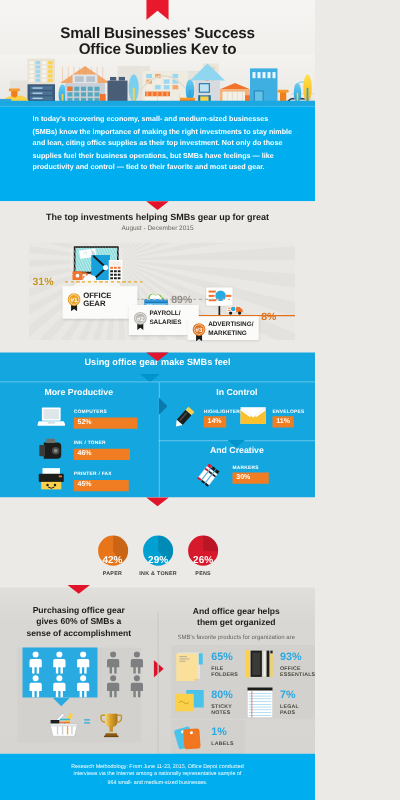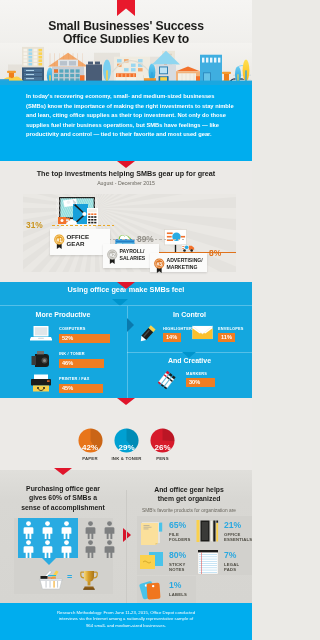--- a/index.html
+++ b/index.html
@@ -734,21 +734,21 @@
         <svg viewBox="0 0 26 24" style="width:26px;height:24px;display:block">
           <rect x="1.5" y="1" width="3" height="22" fill="#FBD14B"></rect>
           <rect x="5.5" y="1.5" width="9" height="21" fill="#1d1d1b"></rect>
           <rect x="6.8" y="3" width="6.4" height="18" fill="#3a3a38"></rect>
           <rect x="15.5" y="1.5" width="2.2" height="21" fill="#f2efe7" stroke="#c9c5ba" stroke-width="0.4"></rect>
           <rect x="18.3" y="1.5" width="2.2" height="21" fill="#1d1d1b"></rect>
           <rect x="21.3" y="4" width="1.8" height="18.5" fill="#FBD14B"></rect>
           <rect x="21.3" y="1.5" width="1.8" height="2.2" fill="#1d1d1b"></rect>
         </svg>
       </div>
-      <div class="orgval" style="left:224px;top:50px">21%</div>
+      <div class="orgval" style="left:224px;top:50px">93%</div>
       <div class="orglab" style="left:224px;top:61.5px">
         <div>OFFICE</div>
         <div>ESSENTIALS</div>
       </div>
       <div style="position:absolute;left:139px;top:81px">
         <svg viewBox="0 0 26 22" style="width:26px;height:22px;display:block">
           <rect x="10" y="1" width="14" height="14" fill="#49C3EA"></rect>
           <rect x="1" y="4" width="15" height="14" fill="#FBD14B"></rect>
           <path d="M1 18 h15 v0 l-2 3 H3 Z" fill="#E8C040" opacity="0"></path>
           <g stroke="#c49b1d" stroke-width="0.7" fill="none">

